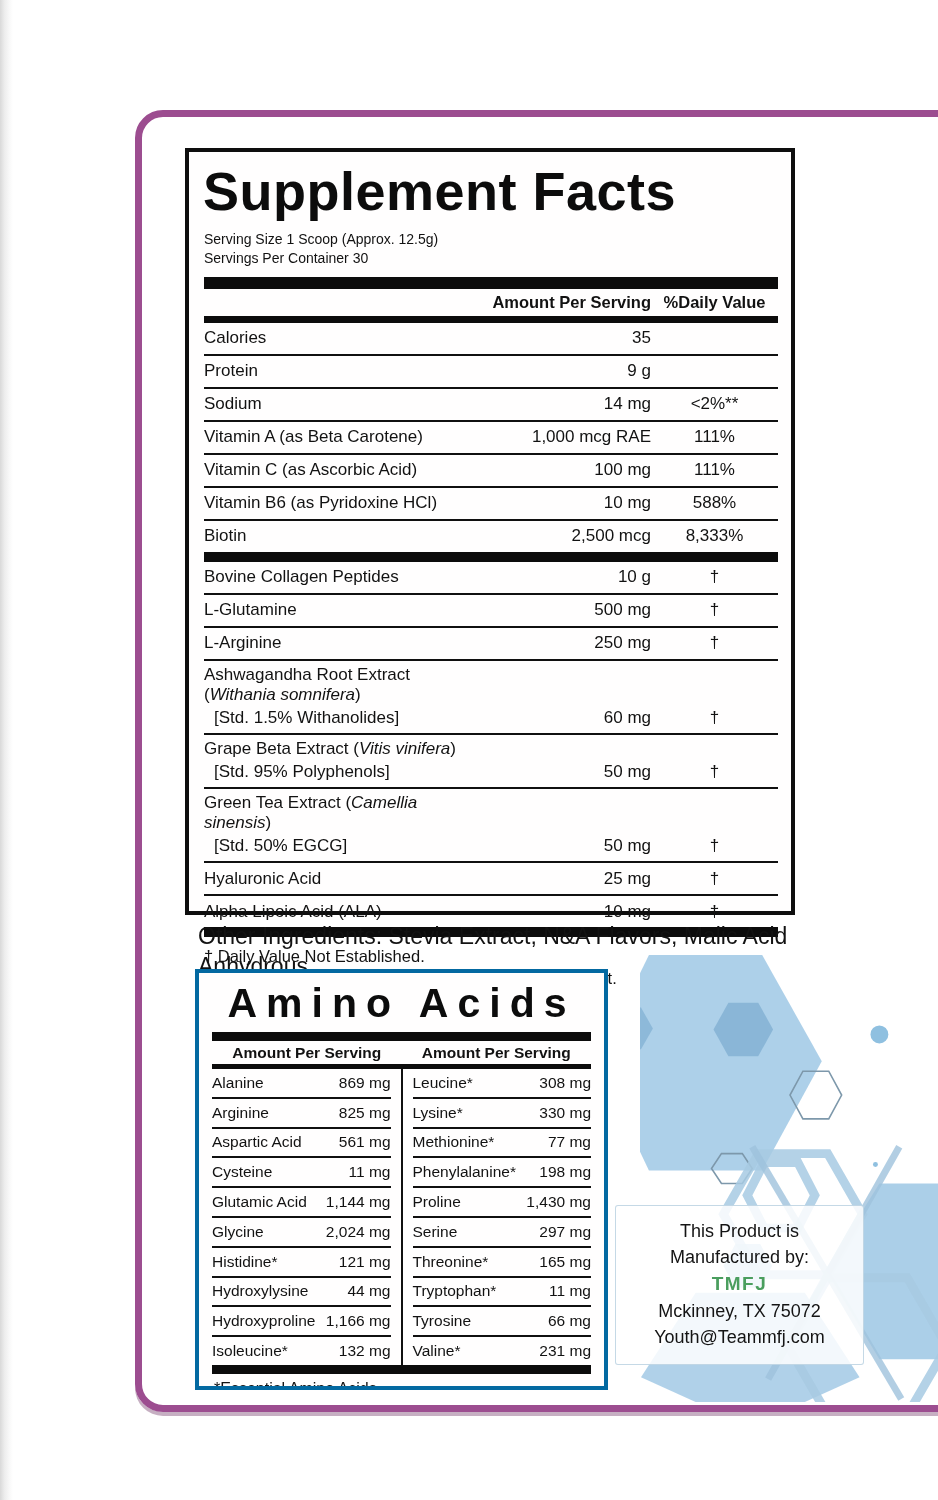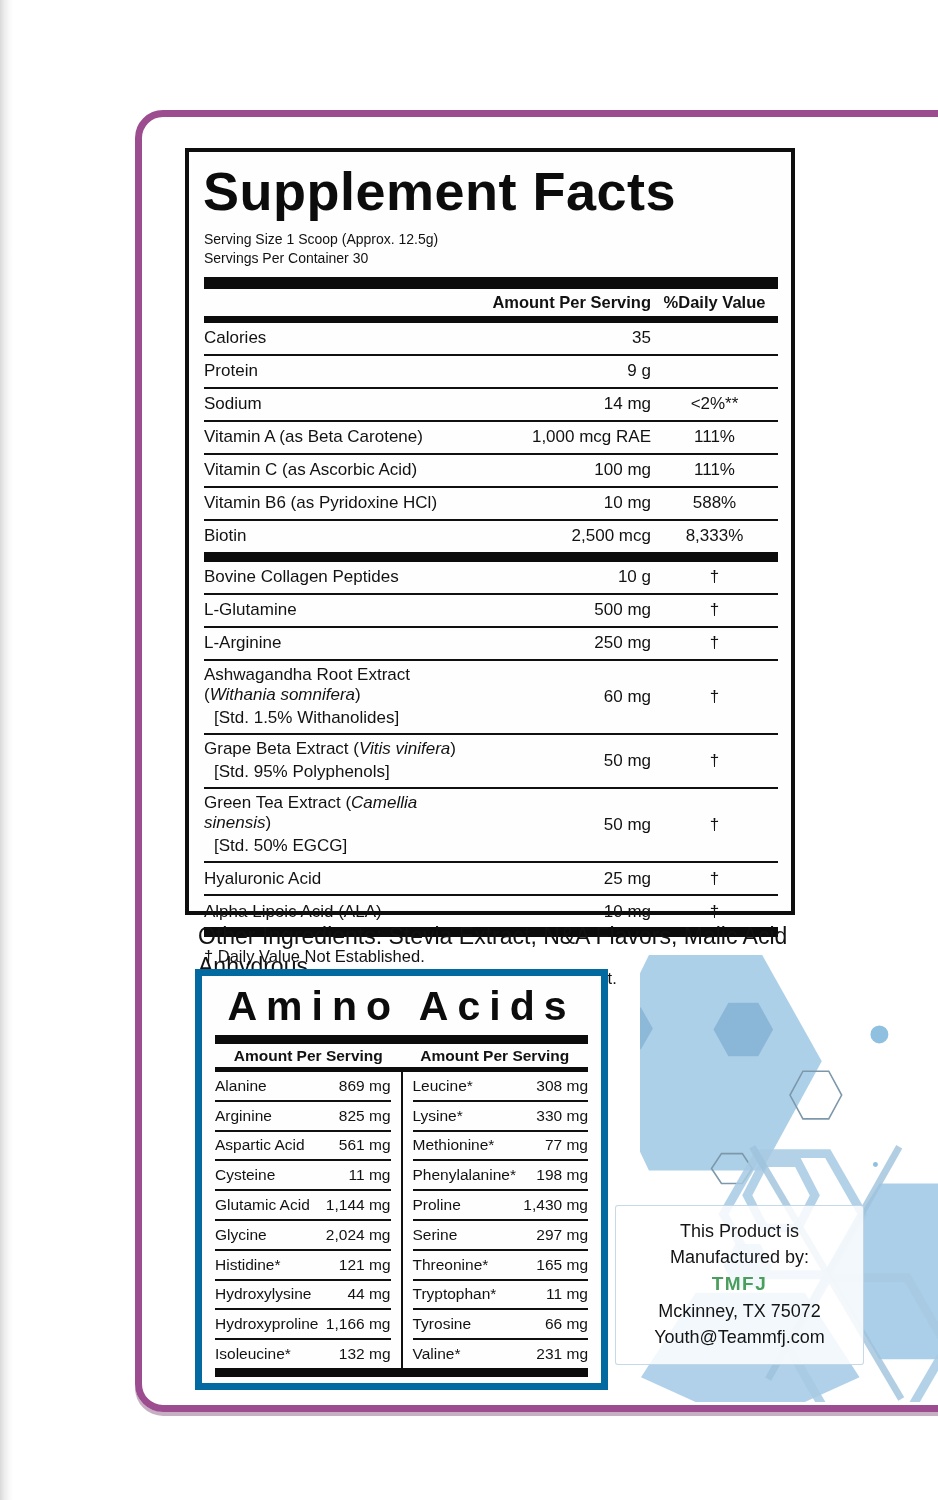--- a/index.html
+++ b/index.html
@@ -35,31 +35,31 @@
   .bar-12{height:12px;} .bar-10{height:10px;} .bar-9{height:9px;} .bar-7{height:7px;} .bar-5{height:5px;}
   .sf-head{display:flex;align-items:center;height:27px;font-weight:bold;font-size:16.5px;}
   .c-name{flex:1;min-width:0;}
   .c-amt{width:175px;text-align:right;}
   .c-dv{width:127px;text-align:center;}
   .sf-row{
     display:flex;align-items:center;min-height:29px;padding:1px 0;
     border-bottom:2px solid #101010;font-size:17px;line-height:1.18;
   }
   #sf-rows-top .sf-row:last-child,#sf-rows-main .sf-row:last-child{border-bottom:none;}
-  .sf-row.two-line{align-items:center;padding-top:4px;padding-bottom:5px;}
+  .sf-row.two-line{align-items:flex-end;padding-top:4px;padding-bottom:5px;}
   .sf-row.two-line .c-amt,.sf-row.two-line .c-dv{padding-top:1px;}
   .r-sub{padding-left:10px;margin-top:3px;}
   .sf-foot{margin-top:9px;font-size:16.5px;line-height:1.33;}
 
   .other-ing{position:absolute;left:198px;top:922px;width:590px;font-size:23px;line-height:1.3;z-index:2;}
 
   
   .amino-box{
     position:absolute;left:195px;top:969px;width:413px;height:421px;
-    border:7px solid #0369a1;background:#fffefe;z-index:2;box-sizing:border-box;
+    border:4px solid #0369a1;background:#fffefe;z-index:2;box-sizing:border-box;
     padding:0 13px;overflow:hidden;
   }
   .am-title{
     text-align:center;font-weight:900;font-size:41px;letter-spacing:9px;
     margin:7px 0 5px;white-space:nowrap;color:#0c0c0c;
   }
   .am-heads{display:flex;align-items:center;height:23px;font-weight:bold;font-size:15.5px;}
   .am-heads div{flex:1;text-align:center;}
   .am-cols{display:flex;}
   .am-divider{width:2px;background:#101010;}

